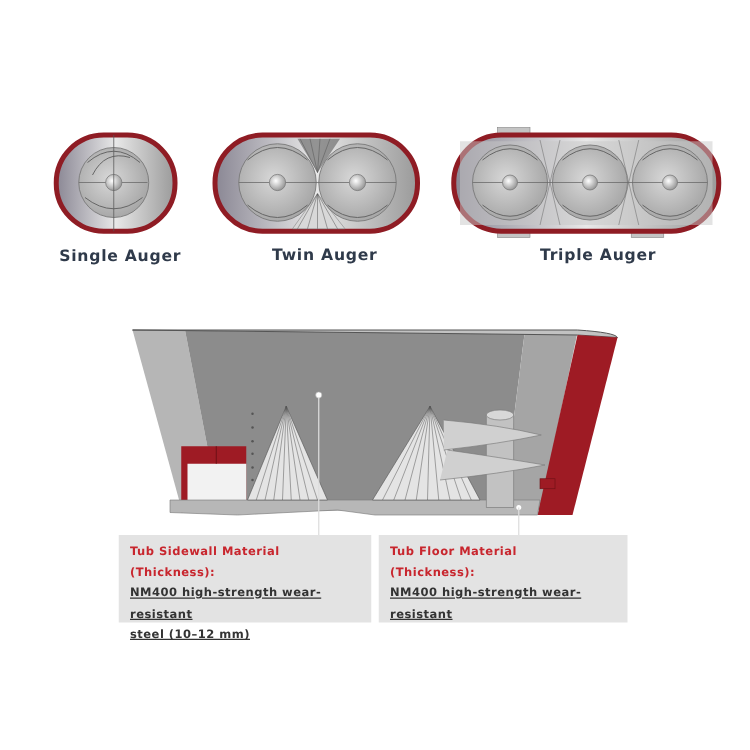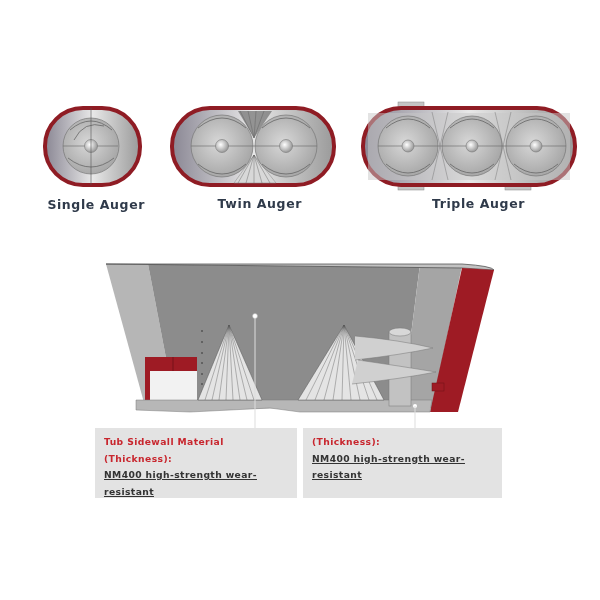--- a/index.html
+++ b/index.html
@@ -156,18 +156,20 @@
 </svg>
 
 <div class="abs caption" style="left:40px; top:197px; width:105px;">Single Auger</div>
 <div class="abs caption" style="left:202px; top:196px; width:100px;">Twin Auger</div>
 <div class="abs caption" style="left:415px; top:196px; width:110px;">Triple Auger</div>
 
 <div class="info-box" style="left:83px; top:428px; width:202px; height:70px;margin-left:12px;">
   <span class="info-title">Tub Sidewall Material</span>
   <span class="info-title">(Thickness):</span>
   <span class="info-desc">NM400 high-strength wear-resistant</span>
+  <span class="info-desc">steel (10–12 mm)</span>
 </div>
 
 <div class="info-box" style="left:303px; top:428px; width:199px; height:70px;">
+  <span class="info-title">Tub Floor Material</span>
   <span class="info-title">(Thickness):</span>
   <span class="info-desc">NM400 high-strength wear-resistant</span>
 </div>
 
 </body></html>

